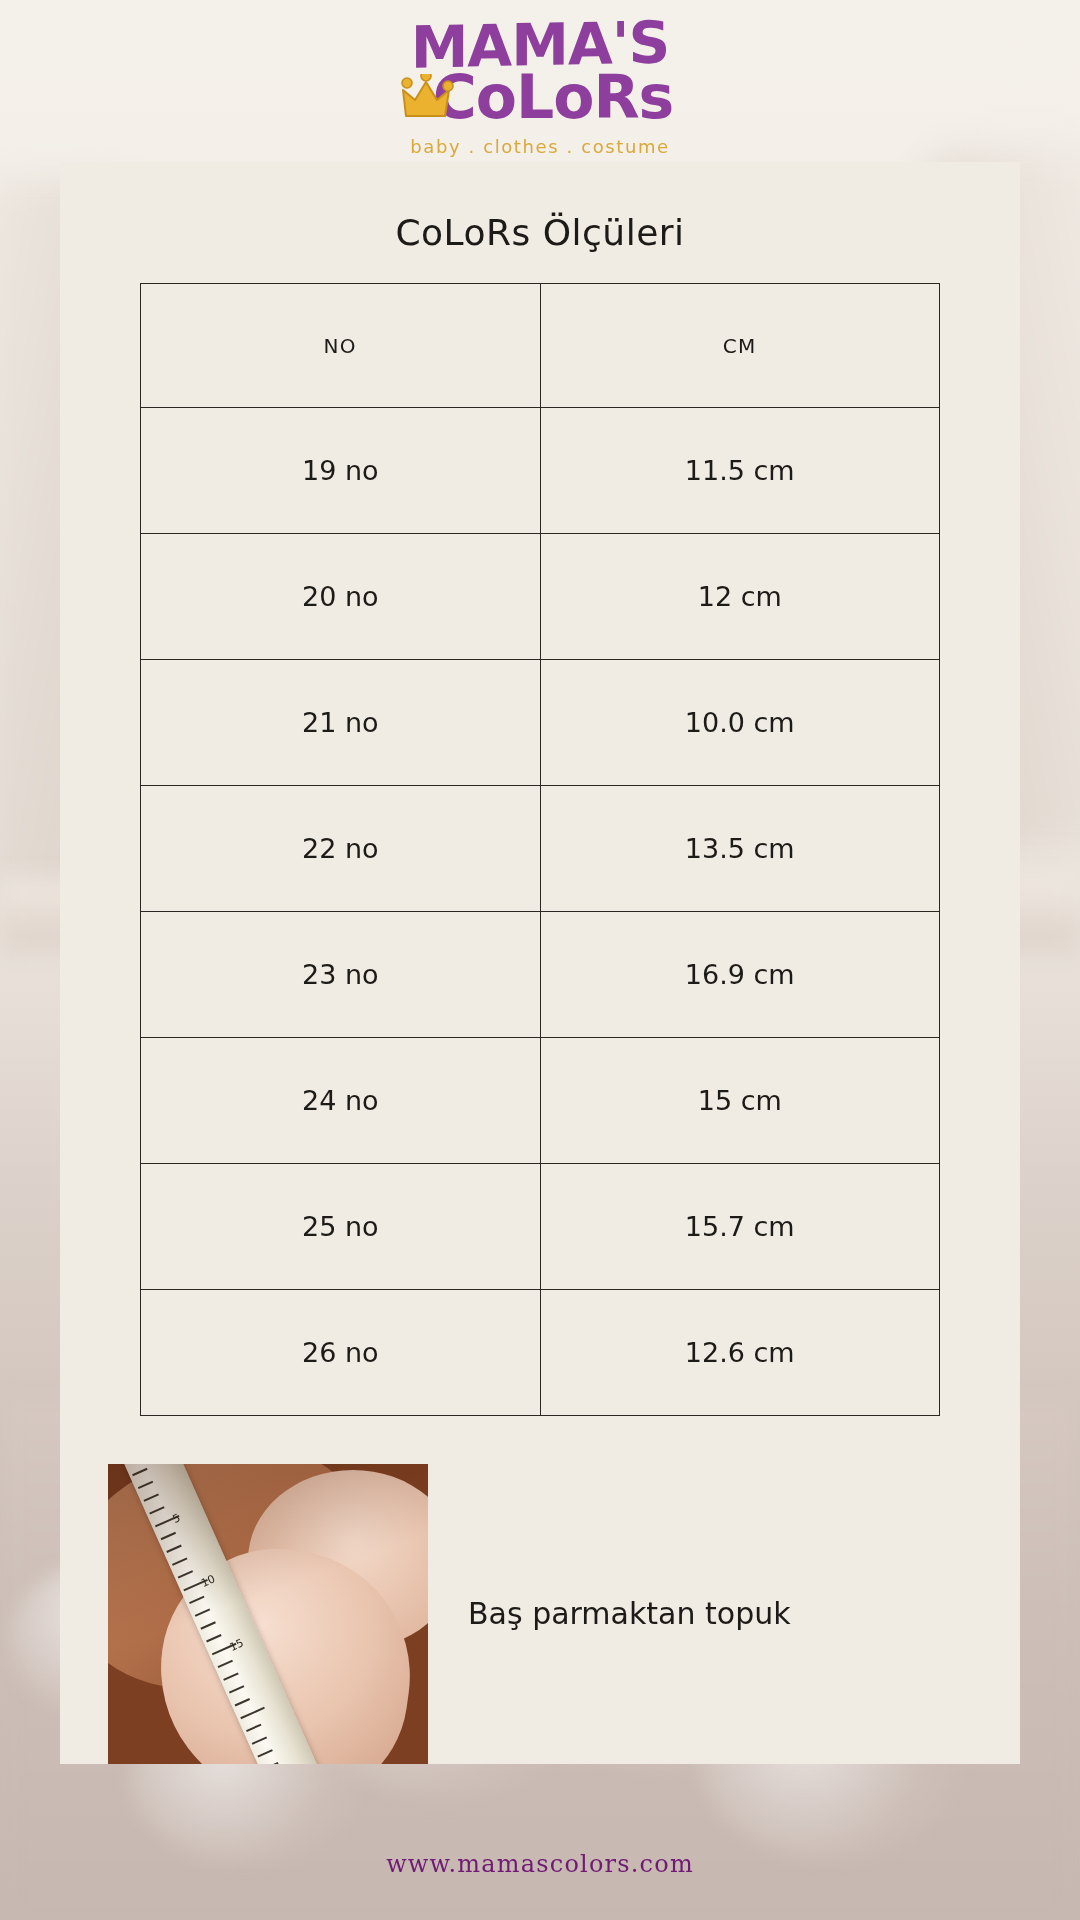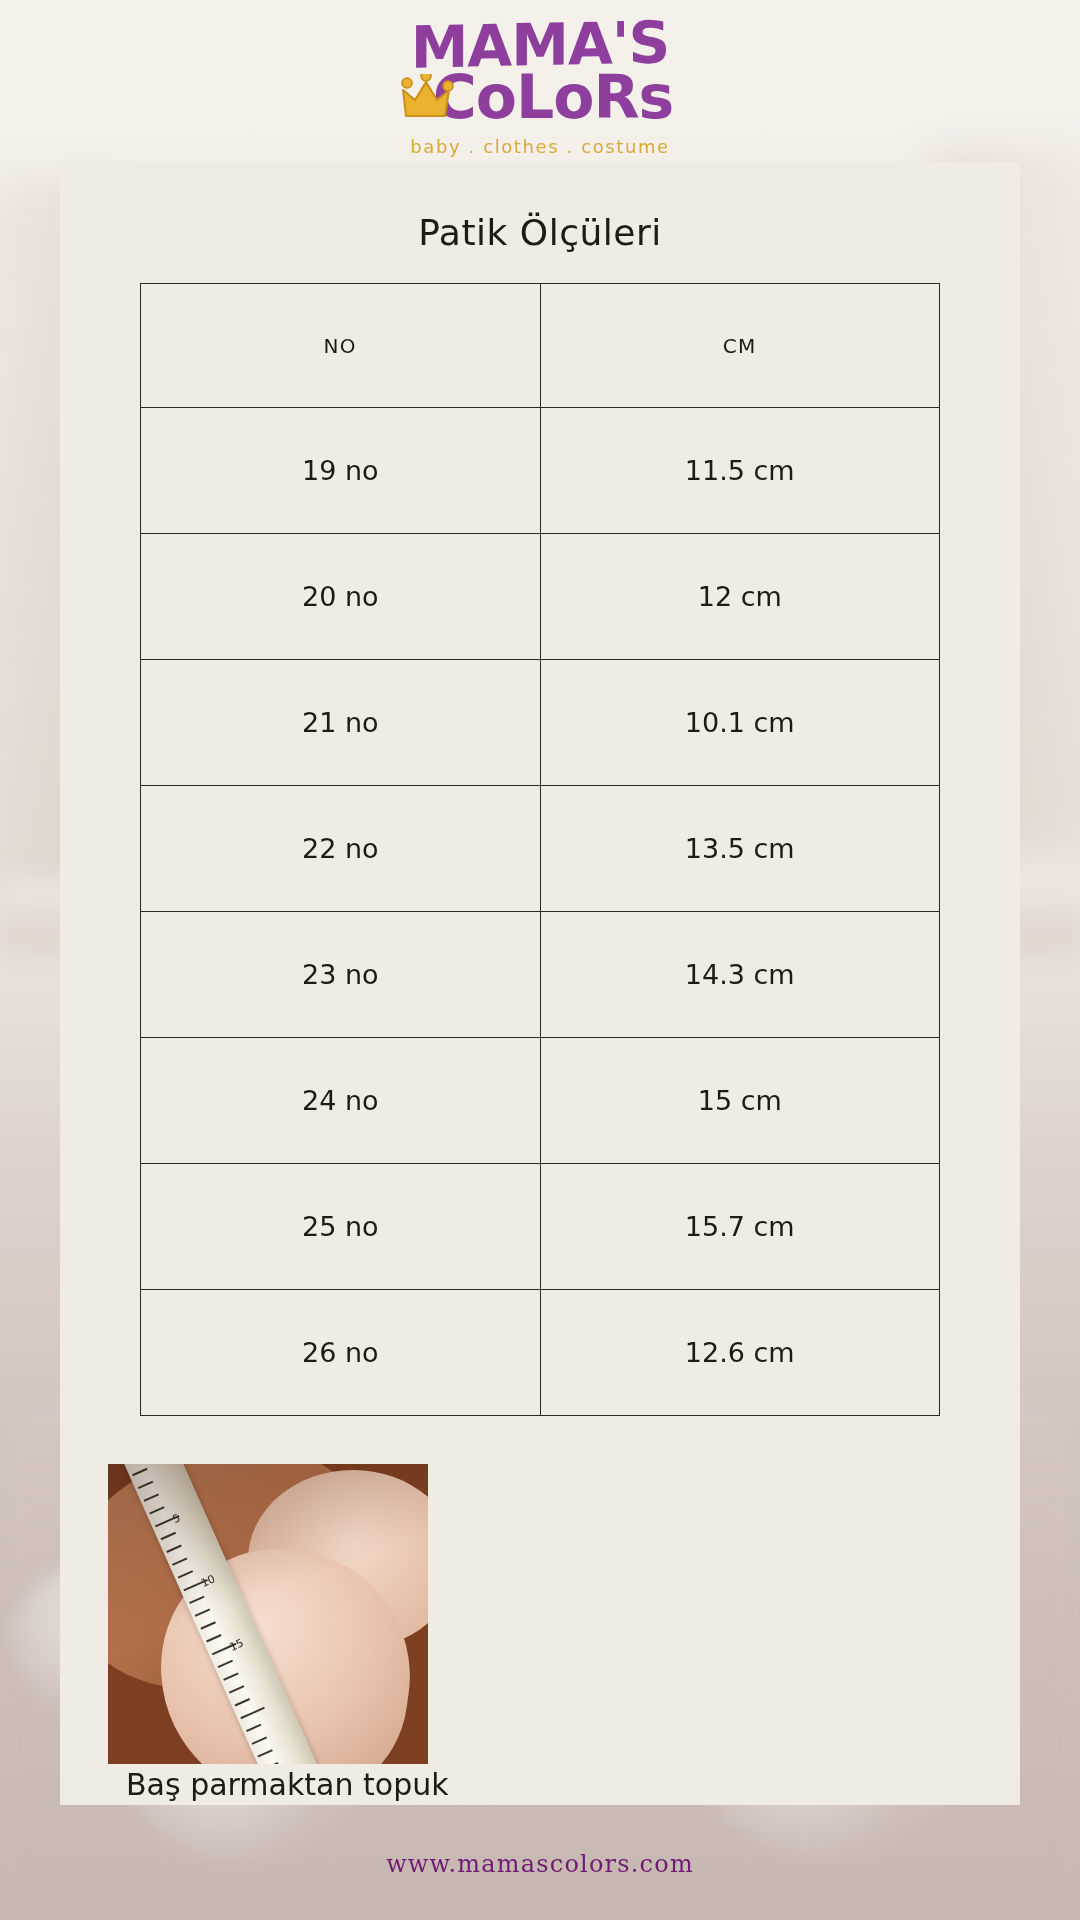--- a/index.html
+++ b/index.html
@@ -113,21 +113,20 @@
     font-weight:normal;
   }
   .size-table th { height:124px; font-size:20px; letter-spacing:1.5px; }
   .size-table td { height:126px; font-size:27px; }
 
   
   .measure {
     display:flex; align-items:stretch;
     margin:0 auto; width:908px;
     padding:48px 0 0 0;
-    flex-direction:column;
   }
   .photo {
     width:320px; height:300px; margin-left:22px;
     position:relative; overflow:hidden; flex:0 0 auto;
     background:#7d3f21;
   }
   .photo .skin-hand {
     position:absolute; left:-40px; top:-10px; width:300px; height:230px;
     background:linear-gradient(150deg,#c98a63 0%,#b4714b 45%,#8f5334 100%);
     border-radius:50% 40% 55% 45%;
@@ -211,49 +210,49 @@
         <circle cx="26" cy="2" r="5" fill="#eab22e" stroke="#c98f1b" stroke-width="1.6"></circle>
         <circle cx="48" cy="12" r="5" fill="#eab22e" stroke="#c98f1b" stroke-width="1.6"></circle>
       </svg>
     </span>
   </div>
   <div class="tagline">baby . clothes . costume</div>
 </div>
 
 <div class="card">
 
-  <div class="card-title">Patik Ölçüleri</div>
+  <div class="card-title">CoLoRs Ölçüleri</div>
 
   <table class="size-table">
     <thead>
       <tr>
         <th>NO</th>
         <th>CM</th>
       </tr>
     </thead>
     <tbody id="tbody">
         <tr>
           <td>19 no</td>
           <td>11.5 cm</td>
         </tr>
         <tr>
           <td>20 no</td>
           <td>12 cm</td>
         </tr>
         <tr>
           <td>21 no</td>
-          <td>10.1 cm</td>
+          <td>10.0 cm</td>
         </tr>
         <tr>
           <td>22 no</td>
           <td>13.5 cm</td>
         </tr>
         <tr>
           <td>23 no</td>
-          <td>14.3 cm</td>
+          <td>16.9 cm</td>
         </tr>
         <tr>
           <td>24 no</td>
           <td>15 cm</td>
         </tr>
         <tr>
           <td>25 no</td>
           <td>15.7 cm</td>
         </tr>
         <tr>

